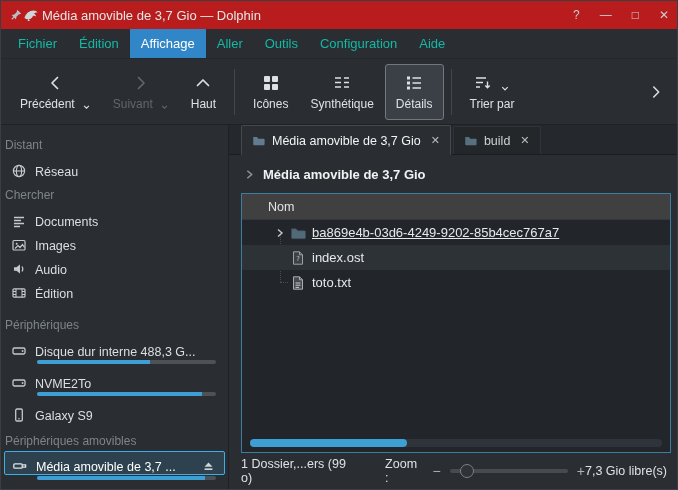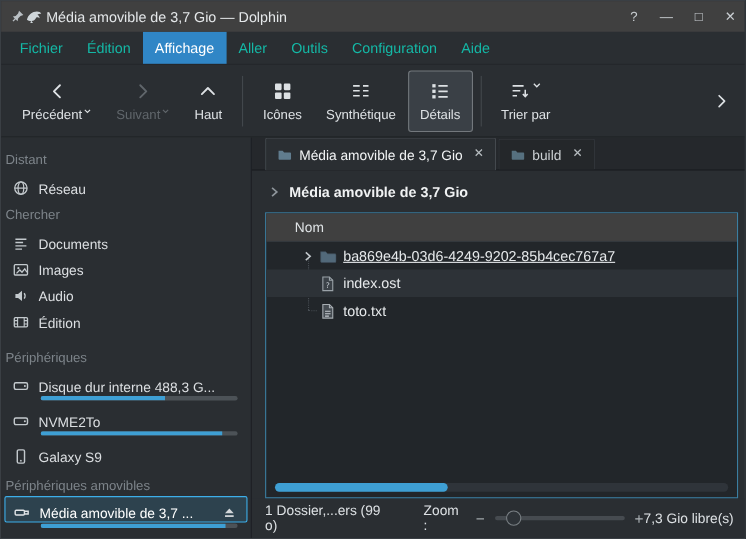--- a/index.html
+++ b/index.html
@@ -1,31 +1,31 @@
 <!DOCTYPE html>
 <html><head>
 <meta charset="utf-8">
 <style>
 *{box-sizing:border-box;margin:0;padding:0}
 html,body{background:#111}
 .window{position:relative;width:678px;height:490px;display:flex;flex-direction:column;background:#2a2e32;color:#e9ecee;font-family:"Liberation Sans","DejaVu Sans",sans-serif;font-size:13px;border:1px solid #3a3f44;overflow:hidden}
 .icon{display:inline-flex;align-items:center;justify-content:center;flex:0 0 auto}
 
-.titlebar{flex:0 0 28px;background:#404040;display:flex;align-items:center;padding:0 8px;}
+.titlebar{flex:0 0 28px;background:#b91c1c;display:flex;align-items:center;padding:0 8px;}
 .tb-title{color:#e4e7e9;font-size:13px;margin-left:3px;white-space:nowrap}
 .tb-controls{margin-left:auto;display:flex;align-items:center;gap:20px;color:#c9ced2;font-size:13px}
 .tb-btn{line-height:1;font-size:12px}
 
 .menubar{flex:0 0 30px;display:flex;align-items:stretch;padding:0 6px;border-bottom:1px solid #24282b;background:#2a2e32}
 .menu-item{display:flex;align-items:center;padding:0 11px;color:#14b8a6}
 .menu-item.active{background:#3086c6;color:#ffffff}
 
 .toolbar{flex:0 0 66px;display:flex;align-items:center;padding:0 8px;border-bottom:1px solid #1f2225;background:#2a2e32}
 .tbtn{display:flex;flex-direction:column;align-items:center;justify-content:center;gap:4px;height:56px;padding:0 10px;color:#dde1e4;font-size:12px;border:1px solid transparent;border-radius:3px}
-.trow{display:flex;align-items:flex-start;gap:0}
+.trow{display:flex;align-items:flex-end;gap:7px}
 .tbtn.disabled{color:#60666b}
 .tbtn.checked{background:#3a4046;border-color:#73787d}
 .tsep{width:1px;height:46px;background:#42474c;margin:0 7px}
 .toolbar-overflow{margin-left:auto;color:#dde1e4;display:flex;align-items:center;padding:4px}
 
 .body{flex:1;display:flex;min-height:0}
 .sidebar{flex:0 0 228px;border-right:1px solid #1d2024;padding-top:10px;display:flex;flex-direction:column;overflow:hidden;background:#2a2e32}
 .side-header{color:#7d848a;font-size:12px;padding:3px 4px}
 .side-header.gap-s{margin-top:6px}
 .side-header.gap-m{margin-top:14px}

